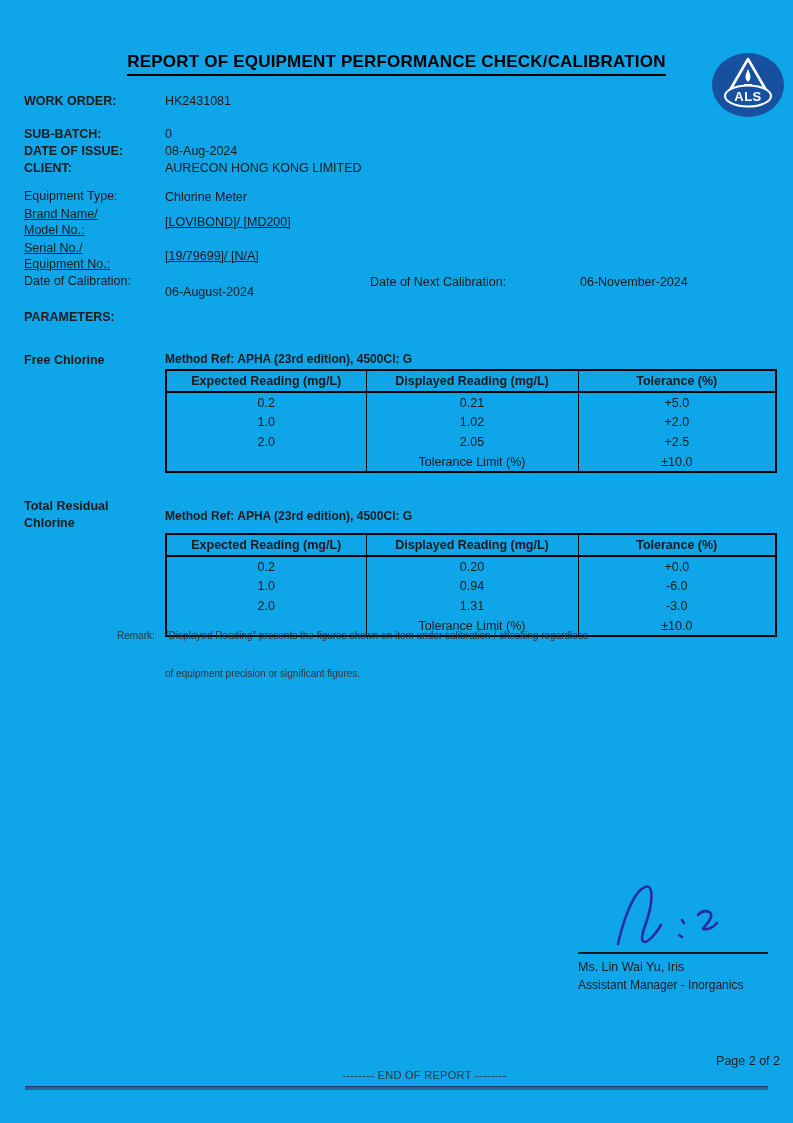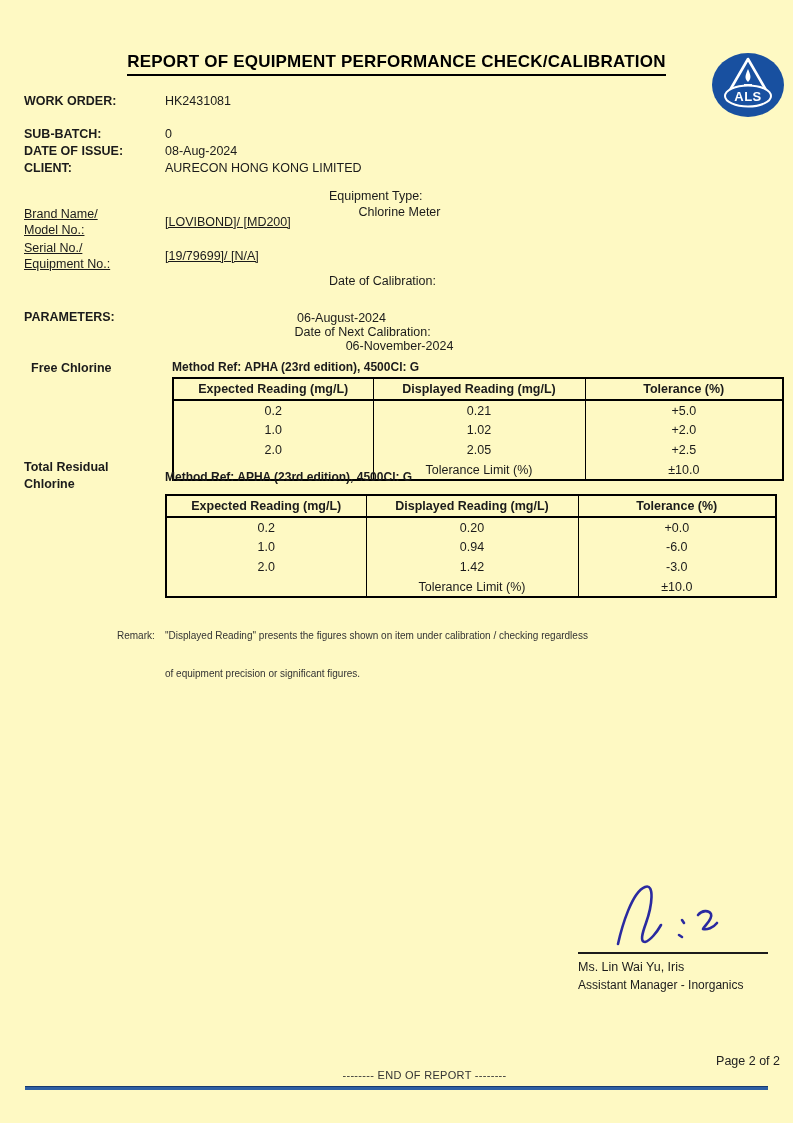--- a/index.html
+++ b/index.html
@@ -2,21 +2,21 @@
 <html><head>
 <meta charset="utf-8">
 <style>
   * { margin: 0; padding: 0; box-sizing: border-box; }
   html, body { background: #fff; }
   body { font-family: "Liberation Sans", sans-serif; color: #1b1b1b; }
   .page {
     position: relative;
     width: 793px;
     height: 1123px;
-    background: #fef9c3;
+    background: #0ea5e9;
     overflow: hidden;
     margin: 0;
   }
   .doc-title {
     position: absolute;
     top: 52px;
     left: 0;
     width: 100%;
     text-align: center;
     font-size: 17px;
@@ -36,21 +36,21 @@
     width: 74px;
     height: 66px;
   }
   .field-row { position: absolute; left: 24px; right: 18px; }
   .field-label { position: absolute; left: 0; top: 0; font-size: 12.5px; font-weight: bold; }
   .field-value { position: absolute; left: 141px; top: 0; font-size: 12.5px; }
   .equip-block { position: absolute; top: 188px; left: 24px; right: 18px; }
   .equip-row { display: flex; align-items: center; }
   .equip-label { width: 141px; font-size: 12.5px; line-height: 16.5px; }
   .equip-value { font-size: 12.5px; }
-  .equip-row.single { height: 17px; flex-direction: column; }
+  .equip-row.single { height: 17px; }
   .equip-row.double { height: 34px; text-decoration: underline; }
   .parameters-heading {
     position: absolute; top: 310px; left: 24px;
     font-size: 12.5px; font-weight: bold;
   }
   .section { position: absolute; left: 24px; width: 751px; }
   .section-label {
     position: absolute; left: 0; top: 0; width: 138px;
     font-size: 12.5px; font-weight: bold; line-height: 17px;
   }
@@ -159,21 +159,21 @@
     <div class="equip-row single">
       <div class="equip-label">Date of Calibration:</div>
       <div class="equip-value" style="width:205px;margin-top:21px;">06-August-2024</div>
       <div class="equip-value" style="width:210px;">Date of Next Calibration:</div>
       <div class="equip-value">06-November-2024</div>
     </div>
   </div>
 
   <div class="parameters-heading">PARAMETERS:</div>
 
-  <div class="section" style="top:360px; height:125px;margin-left:7px;">
+  <div class="section" style="top:352px; height:125px;">
     <div class="section-label">
       <div>Free Chlorine</div>
       <div></div>
     </div>
     <div class="method-ref" style="top:0;">Method Ref: APHA (23rd edition), 4500Cl: G</div>
     <table class="cal-table" style="top:17px;">
       <tbody>
           <tr>
         <th class="c1">Expected Reading (mg/L)</th>
         <th class="c2">Displayed Reading (mg/L)</th>
@@ -196,21 +196,21 @@
       </tr>
       <tr>
         <td class="c1"></td>
         <td class="c2">Tolerance Limit (%)</td>
         <td class="c3">±10.0</td>
       </tr>
     </tbody>
       </table>
   </div>
 
-  <div class="section" style="top:459px; height:140px;">
+  <div class="section" style="top:498px; height:140px;">
     <div class="section-label">
       <div>Total Residual</div>
       <div>Chlorine</div>
     </div>
     <div class="method-ref" style="top:11px;">Method Ref: APHA (23rd edition), 4500Cl: G</div>
     <table class="cal-table" style="top:35px;">
       <tbody>
           <tr>
         <th class="c1">Expected Reading (mg/L)</th>
         <th class="c2">Displayed Reading (mg/L)</th>
@@ -221,21 +221,21 @@
         <td class="c2">0.20</td>
         <td class="c3">+0.0</td>
       </tr>
       <tr>
         <td class="c1">1.0</td>
         <td class="c2">0.94</td>
         <td class="c3">-6.0</td>
       </tr>
       <tr>
         <td class="c1">2.0</td>
-        <td class="c2">1.42</td>
+        <td class="c2">1.31</td>
         <td class="c3">-3.0</td>
       </tr>
       <tr>
         <td class="c1"></td>
         <td class="c2">Tolerance Limit (%)</td>
         <td class="c3">±10.0</td>
       </tr>
     </tbody>
       </table>
   </div>

